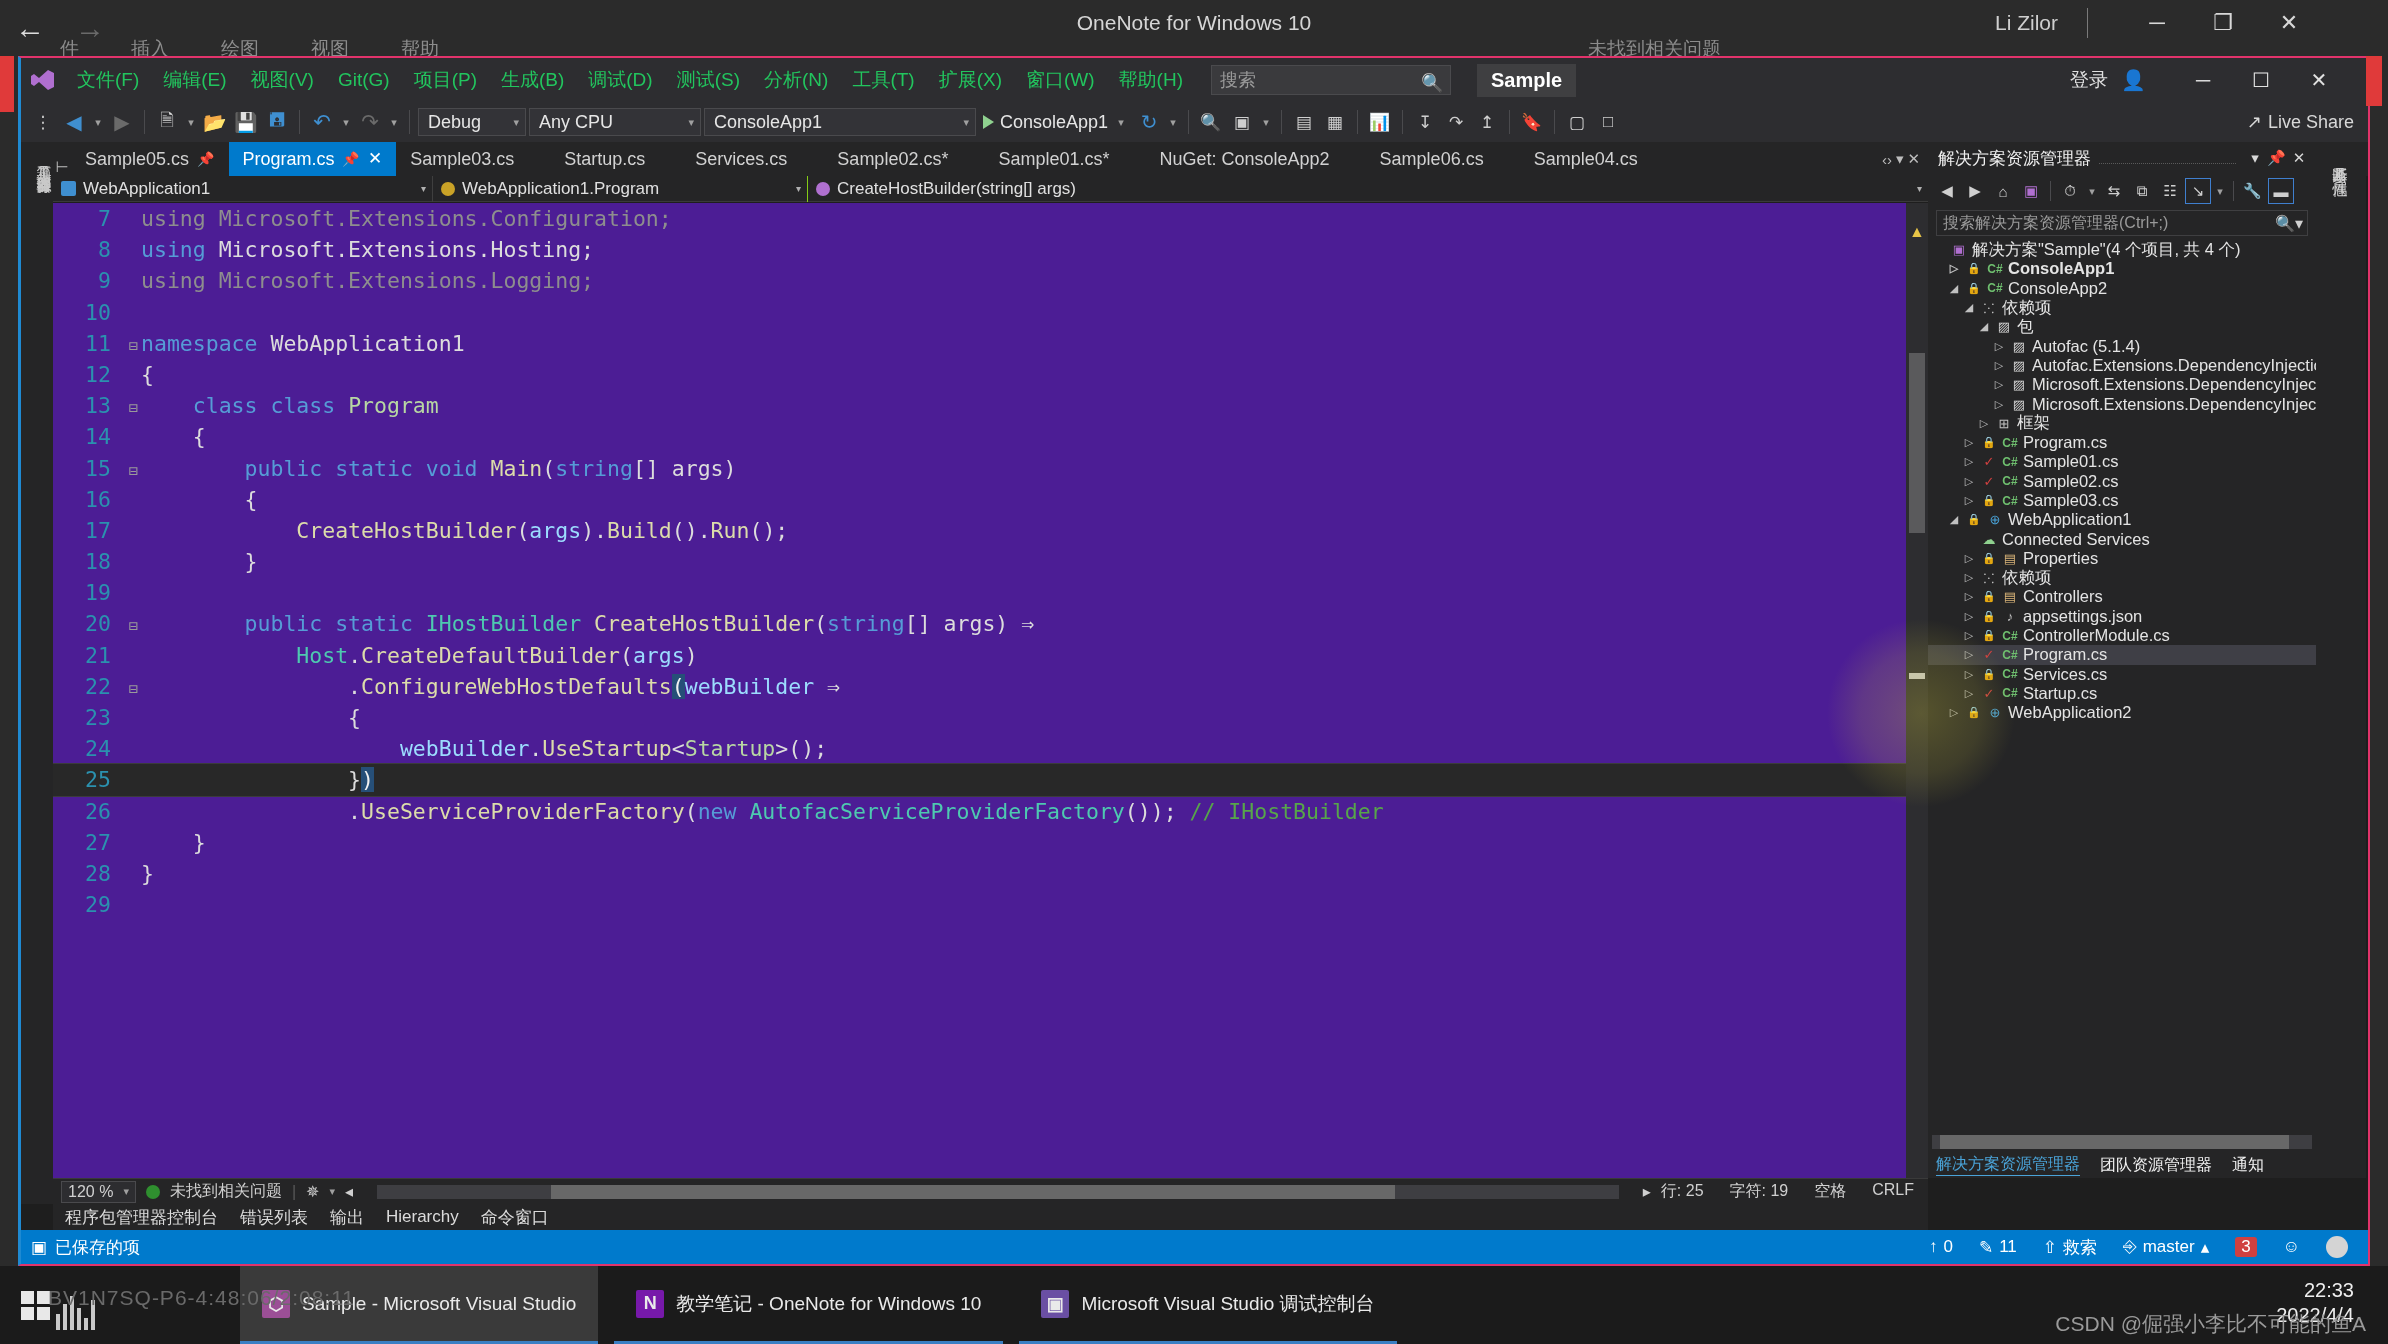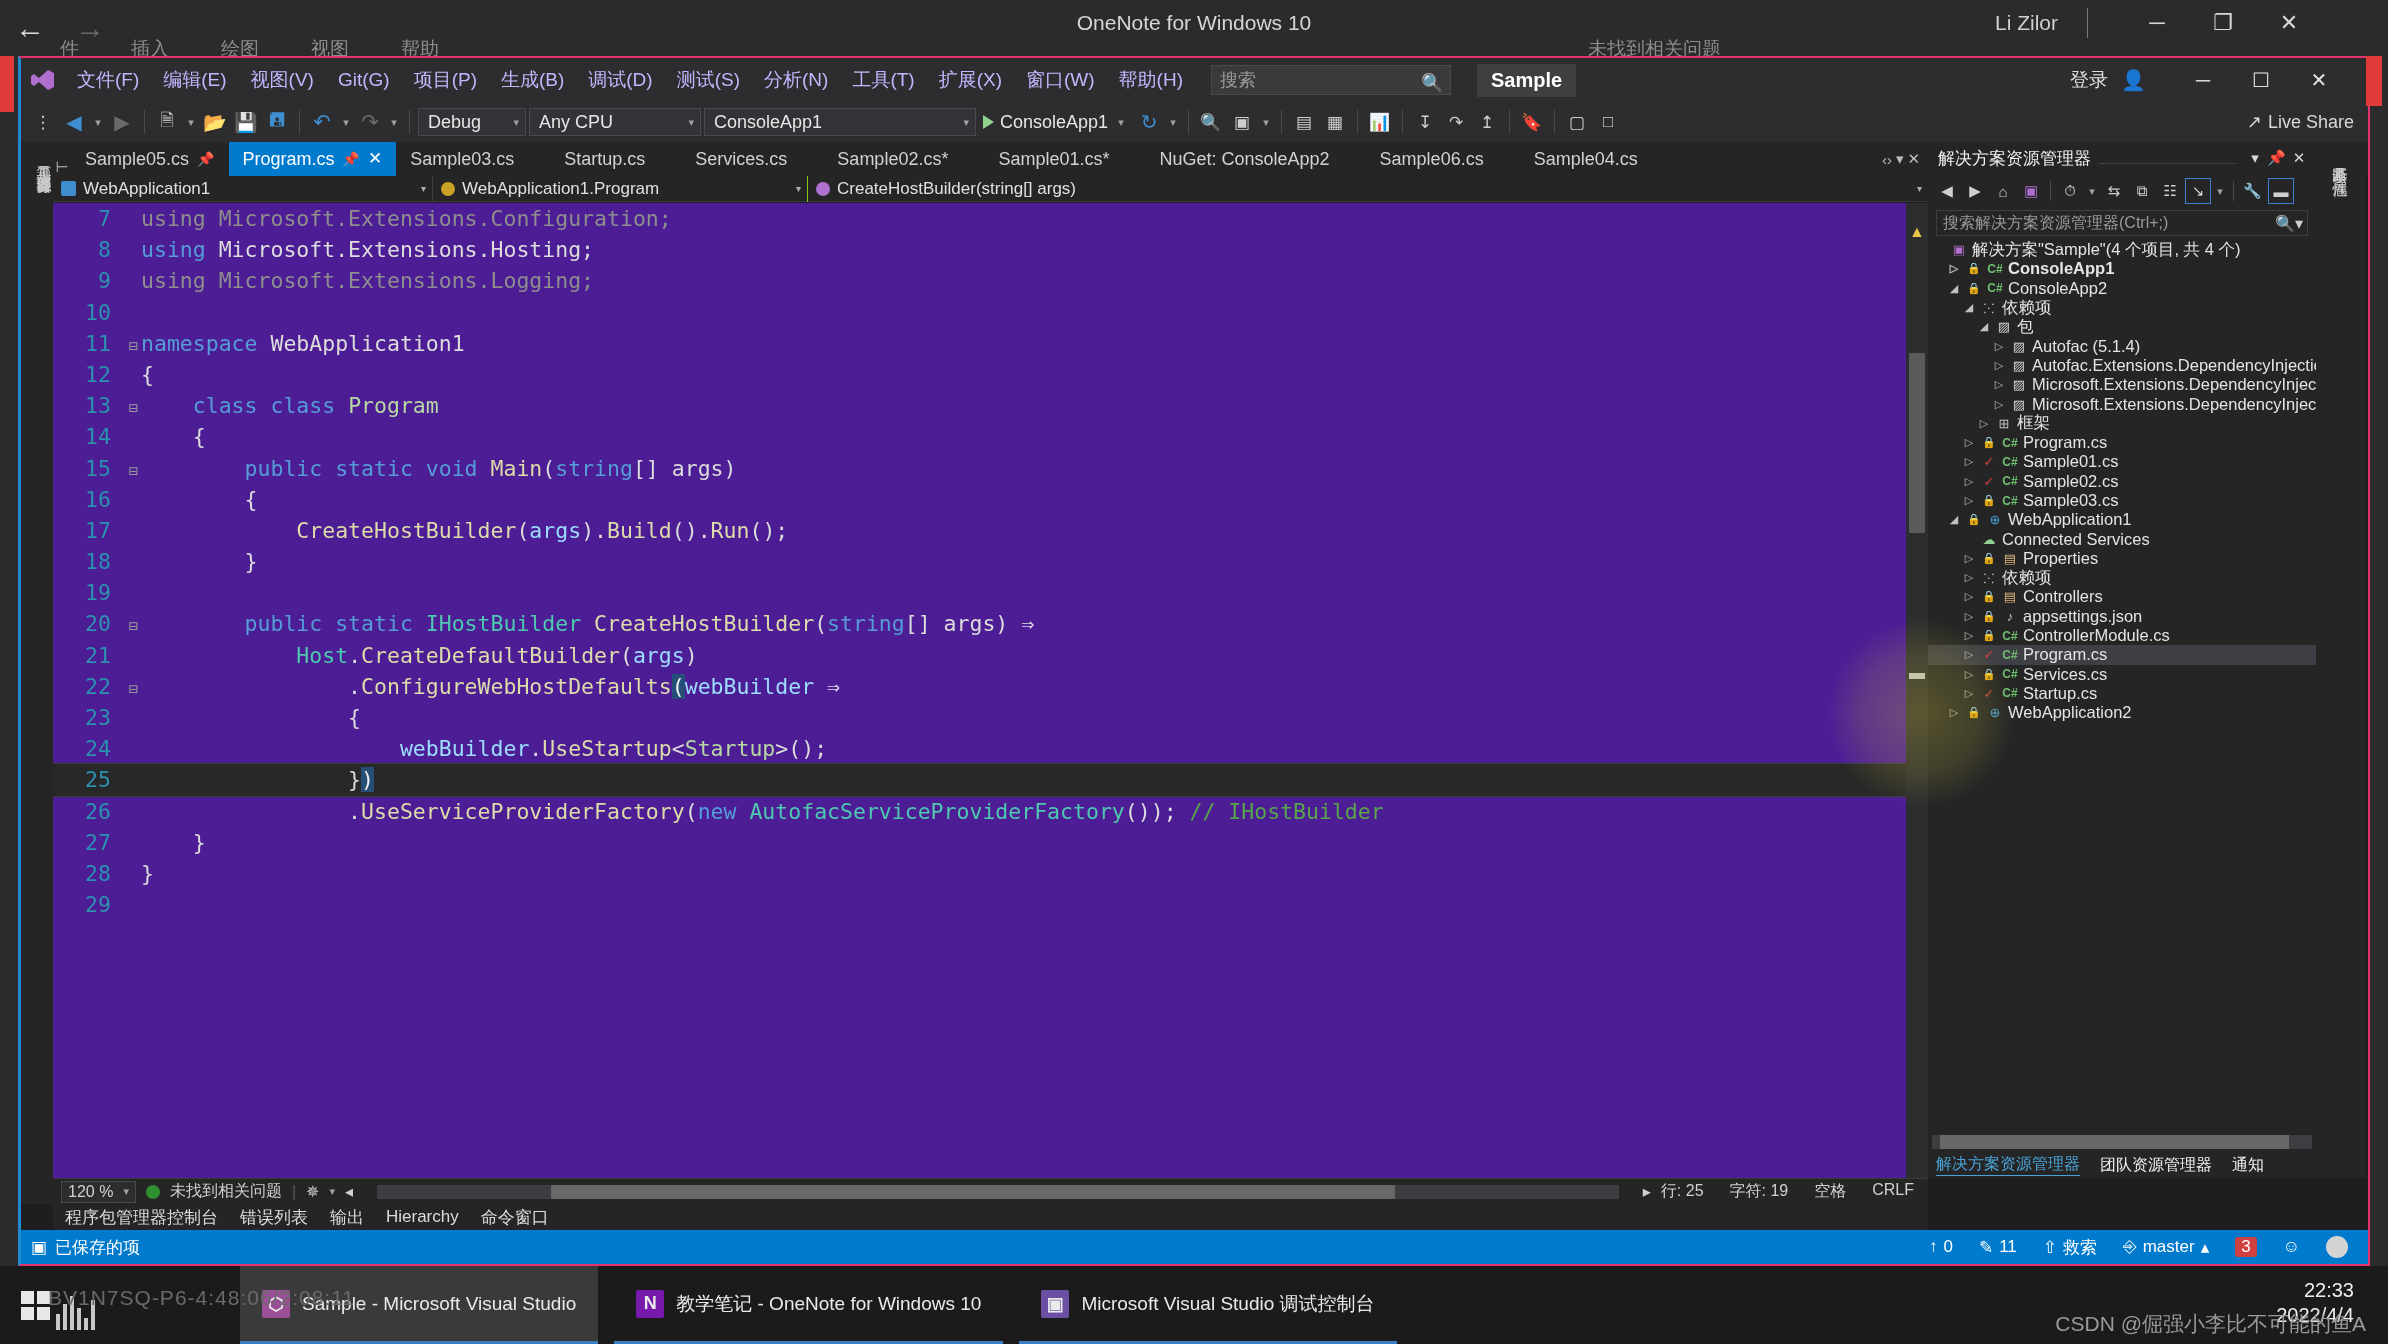--- a/index.html
+++ b/index.html
@@ -52,21 +52,21 @@
   }
   #vs-red-left { position:absolute; left:0px; top:56px; width:14px; height:56px; background:#e03a3a; }
   #vs-red-right { position:absolute; right:6px; top:56px; width:16px; height:50px; background:#e03a3a; }
 
   
   #vs-menubar {
     position:absolute; left:0; top:0; width:100%; height:44px;
     background:#2d2d30; display:flex; align-items:center;
   }
   #vs-logo { width:44px; height:44px; display:flex; align-items:center; justify-content:center; }
-  .menu-item { padding:0 12px; height:44px; line-height:44px; color:#c4b5fd; font-size:19px; white-space:nowrap; }
+  .menu-item { padding:0 12px; height:44px; line-height:44px; color:#22c55e; font-size:19px; white-space:nowrap; }
   #vs-search {
     margin-left:16px; width:240px; height:30px; background:#3a3a3d;
     border:1px solid #4a4a4d; color:#9a9a9a; font-size:18px;
     padding-left:8px; line-height:28px; position:relative;
   }
   #vs-search-icon { position:absolute; right:6px; top:3px; color:#ddd; font-size:18px; }
   #vs-solution-chip {
     margin-left:26px; background:#3f3f41; color:#fff; font-weight:bold;
     font-size:20px; padding:5px 14px;
   }

